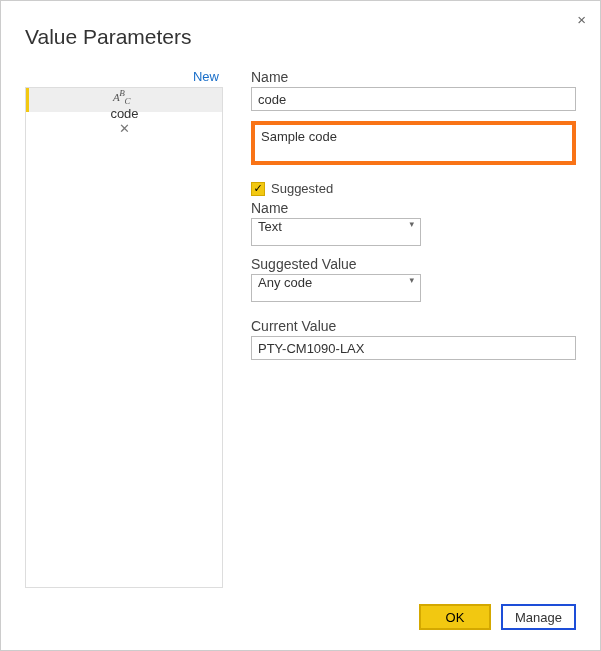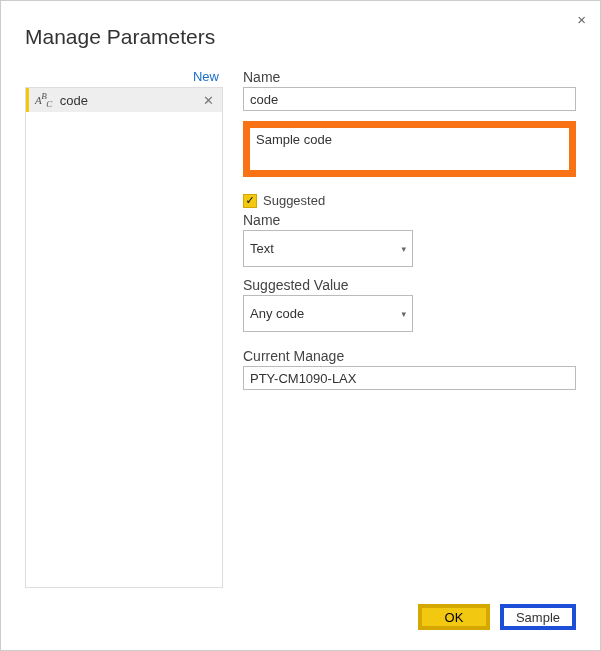--- a/index.html
+++ b/index.html
@@ -29,21 +29,21 @@
   }
   .dlg-title {
     font-size: 21px;
     font-weight: 300;
     color: #333;
     margin: 8px 0 20px 0;
   }
   .body-row {
     display: flex;
     flex: 1;
-    gap: 20px;
+    gap: 28px;
     min-height: 0;
   }
   .left-col {
     width: 198px;
     display: flex;
     flex-direction: column;
   }
   .new-link {
     color: #1a6fc9;
     font-size: 13px;
@@ -60,20 +60,21 @@
   .param-row {
     display: flex;
     align-items: center;
     height: 24px;
     background: #eee;
     border-left: 3px solid #f2c811;
     padding: 0 6px 0 4px;
     font-size: 13px;
     color: #333;
     position: relative;
+    flex-direction: column;
   }
   .abc-icon {
     font-size: 11px;
     font-style: italic;
     font-family: Georgia, serif;
     color: #555;
     margin-right: 8px;
     margin-left: 2px;
     letter-spacing: -0.5px;
   }
@@ -101,22 +102,22 @@
     width: 100%;
     height: 24px;
     border: 1px solid #bbb;
     font-size: 13px;
     padding: 2px 6px;
     font-family: inherit;
     color: #333;
   }
   .text-area {
     width: 100%;
-    height: 56px;
-    border: 7px solid #f97316;
+    height: 44px;
+    border: 4px solid #f97316;
     font-size: 13px;
     padding: 4px 6px;
     font-family: inherit;
     color: #333;
     resize: none;
   }
   .gap-sm { height: 10px; }
   .gap-md { height: 16px; }
   .req-row {
     display: flex;
@@ -132,24 +133,23 @@
     display: flex;
     align-items: center;
     justify-content: center;
     font-size: 11px;
     color: #000;
     line-height: 1;
     cursor: pointer;
   }
   .dropdown {
     width: 170px;
-    height: 37px;
+    height: 28px;
     border: 1px solid #bbb;
     display: flex;
-    align-items: center;
     padding: 0 6px;
     font-size: 13px;
     color: #333;
     cursor: pointer;
     position: relative;
     background: #fff;
   }
   .dropdown .dd-text { flex: 1; }
   .dropdown .dd-caret {
     font-size: 9px;
@@ -157,42 +157,42 @@
   }
   .footer {
     display: flex;
     justify-content: flex-end;
     gap: 10px;
     padding-top: 16px;
   }
   .btn {
     min-width: 72px;
     height: 26px;
-    border: 4px solid #1d4ed8;
+    border: 2px solid #1d4ed8;
     background: #fff;
     font-size: 13px;
     color: #333;
     cursor: pointer;
     font-family: inherit;
     padding: 0 12px;
   }
   .btn.primary {
     background: #f2c811;
     border-color: #d4a800;
     color: #000;
   }
 </style>
 </head>
 <body>
 
 <div class="frame">
 
   <div class="close-x">×</div>
 
-  <div class="dlg-title">Manage Parameters</div>
+  <div class="dlg-title">Value Parameters</div>
 
   <div class="body-row">
 
     <div class="left-col">
       <div class="new-link">New</div>
       <div class="param-list">
         <div class="param-row">
           <span class="abc-icon">A<sup>B</sup><sub>C</sub></span>
           <span class="row-text">code</span>
           <span class="row-x">✕</span>
@@ -225,25 +225,25 @@
       <div class="gap-sm"></div>
 
       <div class="fld-label">Suggested Value</div>
       <div class="dropdown">
         <span class="dd-text">Any code</span>
         <span class="dd-caret">▾</span>
       </div>
 
       <div class="gap-md"></div>
 
-      <div class="fld-label">Current Manage</div>
+      <div class="fld-label">Current Value</div>
       <input class="text-input" value="PTY-CM1090-LAX" style="">
 
     </div>
 
   </div>
 
   <div class="footer">
     <button class="btn primary">OK</button>
-    <button class="btn">Sample</button>
+    <button class="btn">Manage</button>
   </div>
 
 </div>
 
 </body></html>

